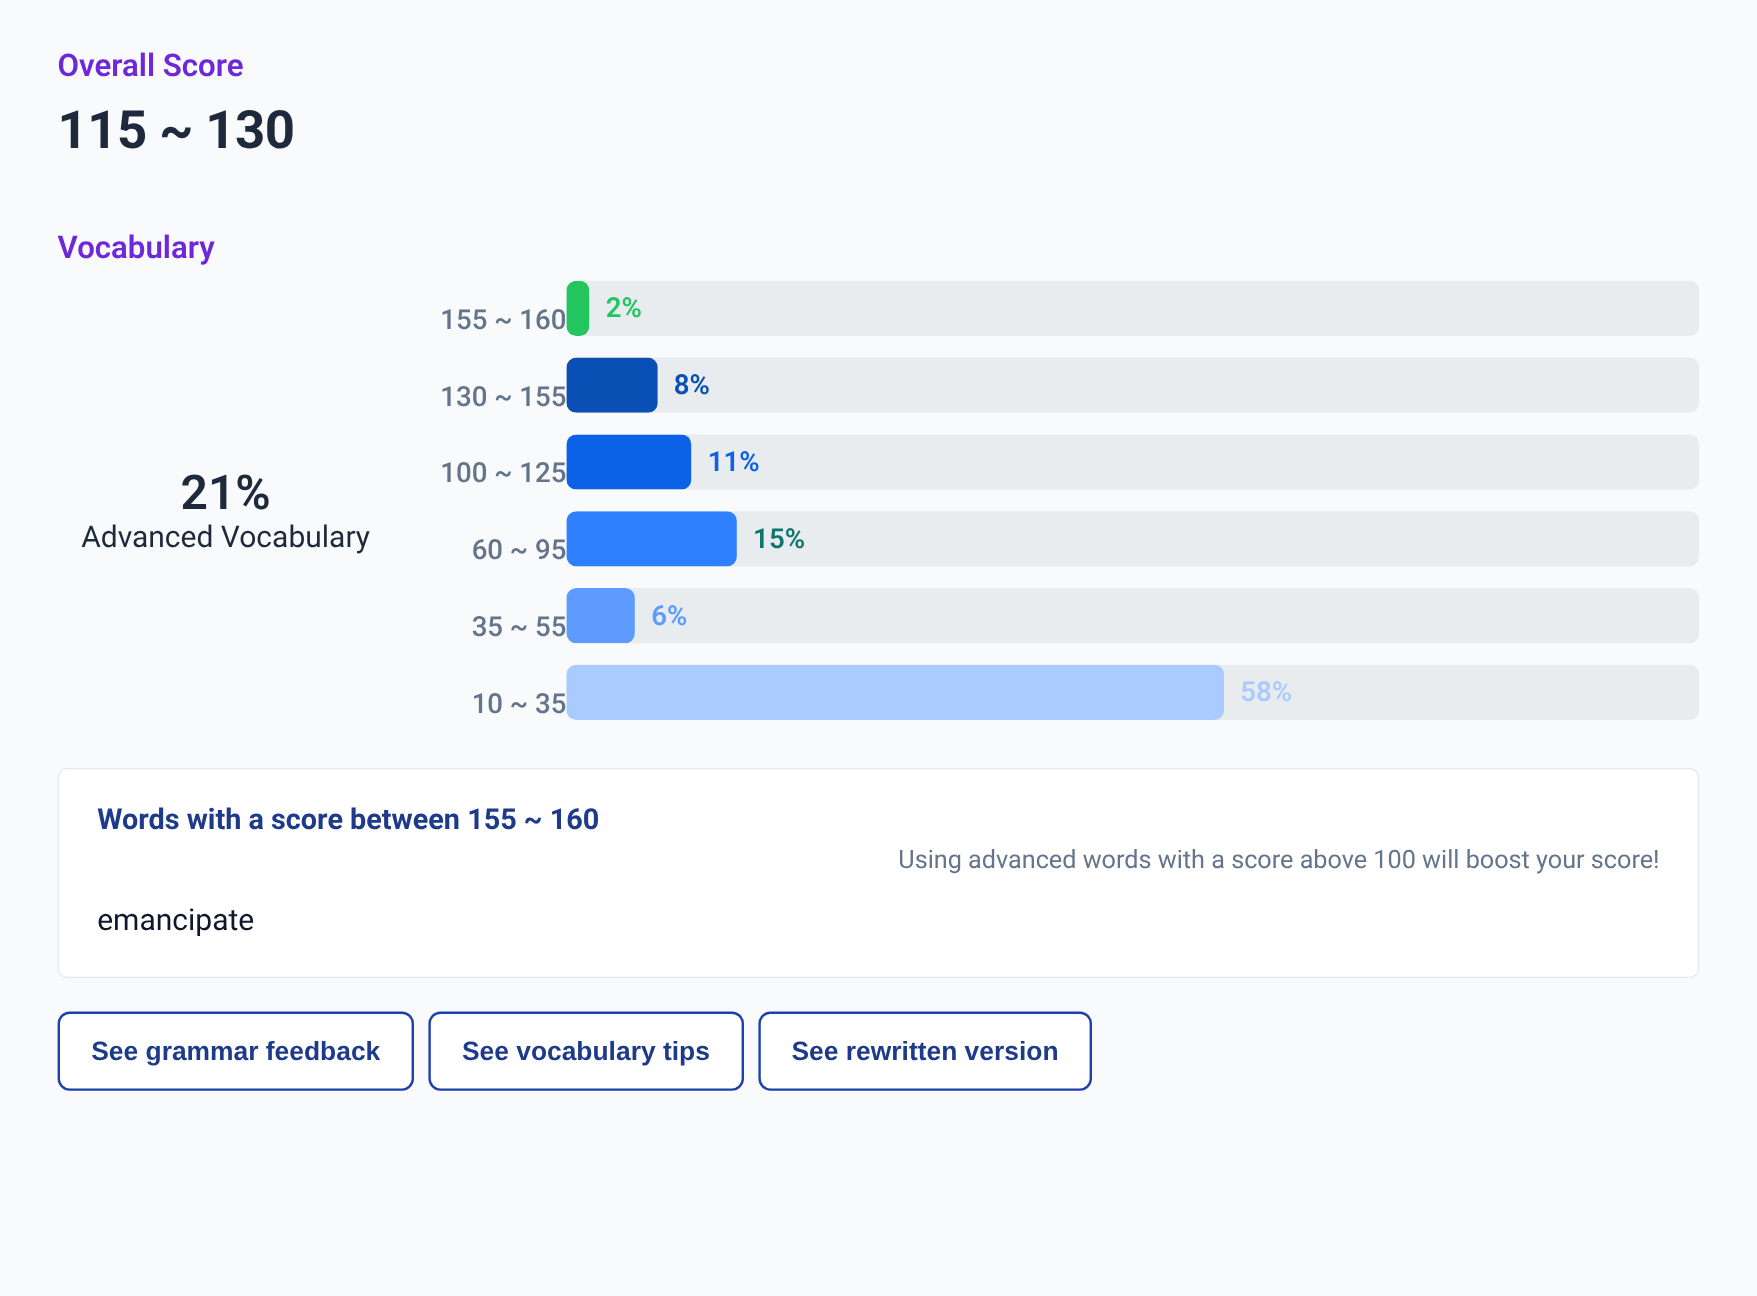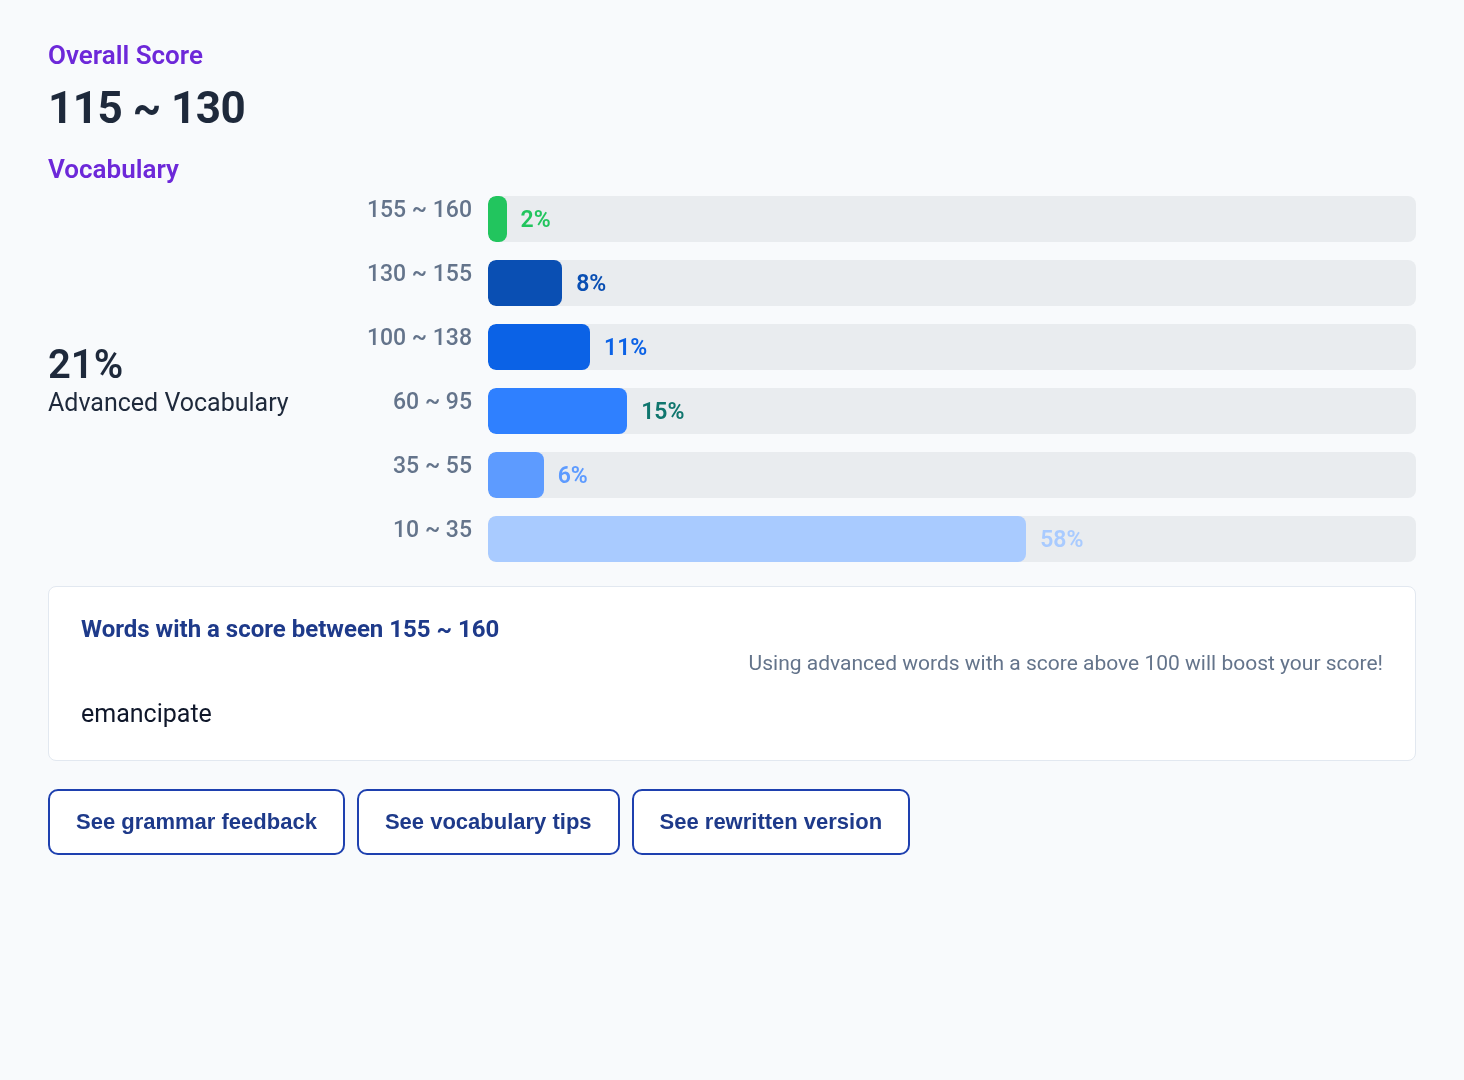--- a/index.html
+++ b/index.html
@@ -12,54 +12,53 @@
     .section-label {
       color: #6d28d9;
       font-size: 26px;
       font-weight: 600;
       margin-bottom: 12px;
     }
     .score-value {
       color: #1e293b;
       font-size: 44px;
       font-weight: 700;
-      margin-bottom: 20px;
+      margin-bottom: 58px;
       letter-spacing: -0.5px;
     }
     .vocab-block {
       display: flex;
       align-items: center;
       gap: 24px;
       margin-bottom: 24px;
     }
     .advanced-col {
       flex: 0 0 280px;
-      text-align: left;
+      text-align: center;
     }
     .advanced-pct {
       font-size: 40px;
       font-weight: 600;
       color: #1e293b;
     }
     .advanced-label {
       font-size: 25px;
       font-weight: 400;
       color: #1e293b;
       margin-top: 0;
     }
     .bars-col {
       flex: 1 1 auto;
     }
     .bar-row {
       display: flex;
-      align-items: flex-start;
-      gap: 16px;
+      align-items: flex-end;
       margin-bottom: 18px;
     }
-    .bar-row:last-child { margin-bottom: 0; }
+    .bar-row:last-child { margin-bottom: 16px; }
     .bar-range {
       flex: 0 0 120px;
       text-align: right;
       color: #64748b;
       font-size: 23px;
       font-weight: 500;
     }
     .bar-track {
       flex: 1 1 auto;
       background: #e9ecef;
@@ -142,21 +141,21 @@
         </div>
       </div>
       <div class="bar-row">
         <div class="bar-range">130 ~ 155</div>
         <div class="bar-track">
           <div class="bar-fill" style="width: 8%; background: rgb(10, 79, 179);"></div>
           <div class="bar-pct" style="color: rgb(10, 79, 179); left: calc(8% + 14px);">8%</div>
         </div>
       </div>
       <div class="bar-row">
-        <div class="bar-range">100 ~ 138</div>
+        <div class="bar-range">100 ~ 125</div>
         <div class="bar-track">
           <div class="bar-fill" style="width: 11%; background: rgb(11, 98, 230);"></div>
           <div class="bar-pct" style="color: rgb(11, 98, 230); left: calc(11% + 14px);">11%</div>
         </div>
       </div>
       <div class="bar-row">
         <div class="bar-range">60 ~ 95</div>
         <div class="bar-track">
           <div class="bar-fill" style="width: 15%; background: rgb(47, 128, 255);"></div>
           <div class="bar-pct" style="color: #0f766e; left: calc(15% + 14px);">15%</div>

